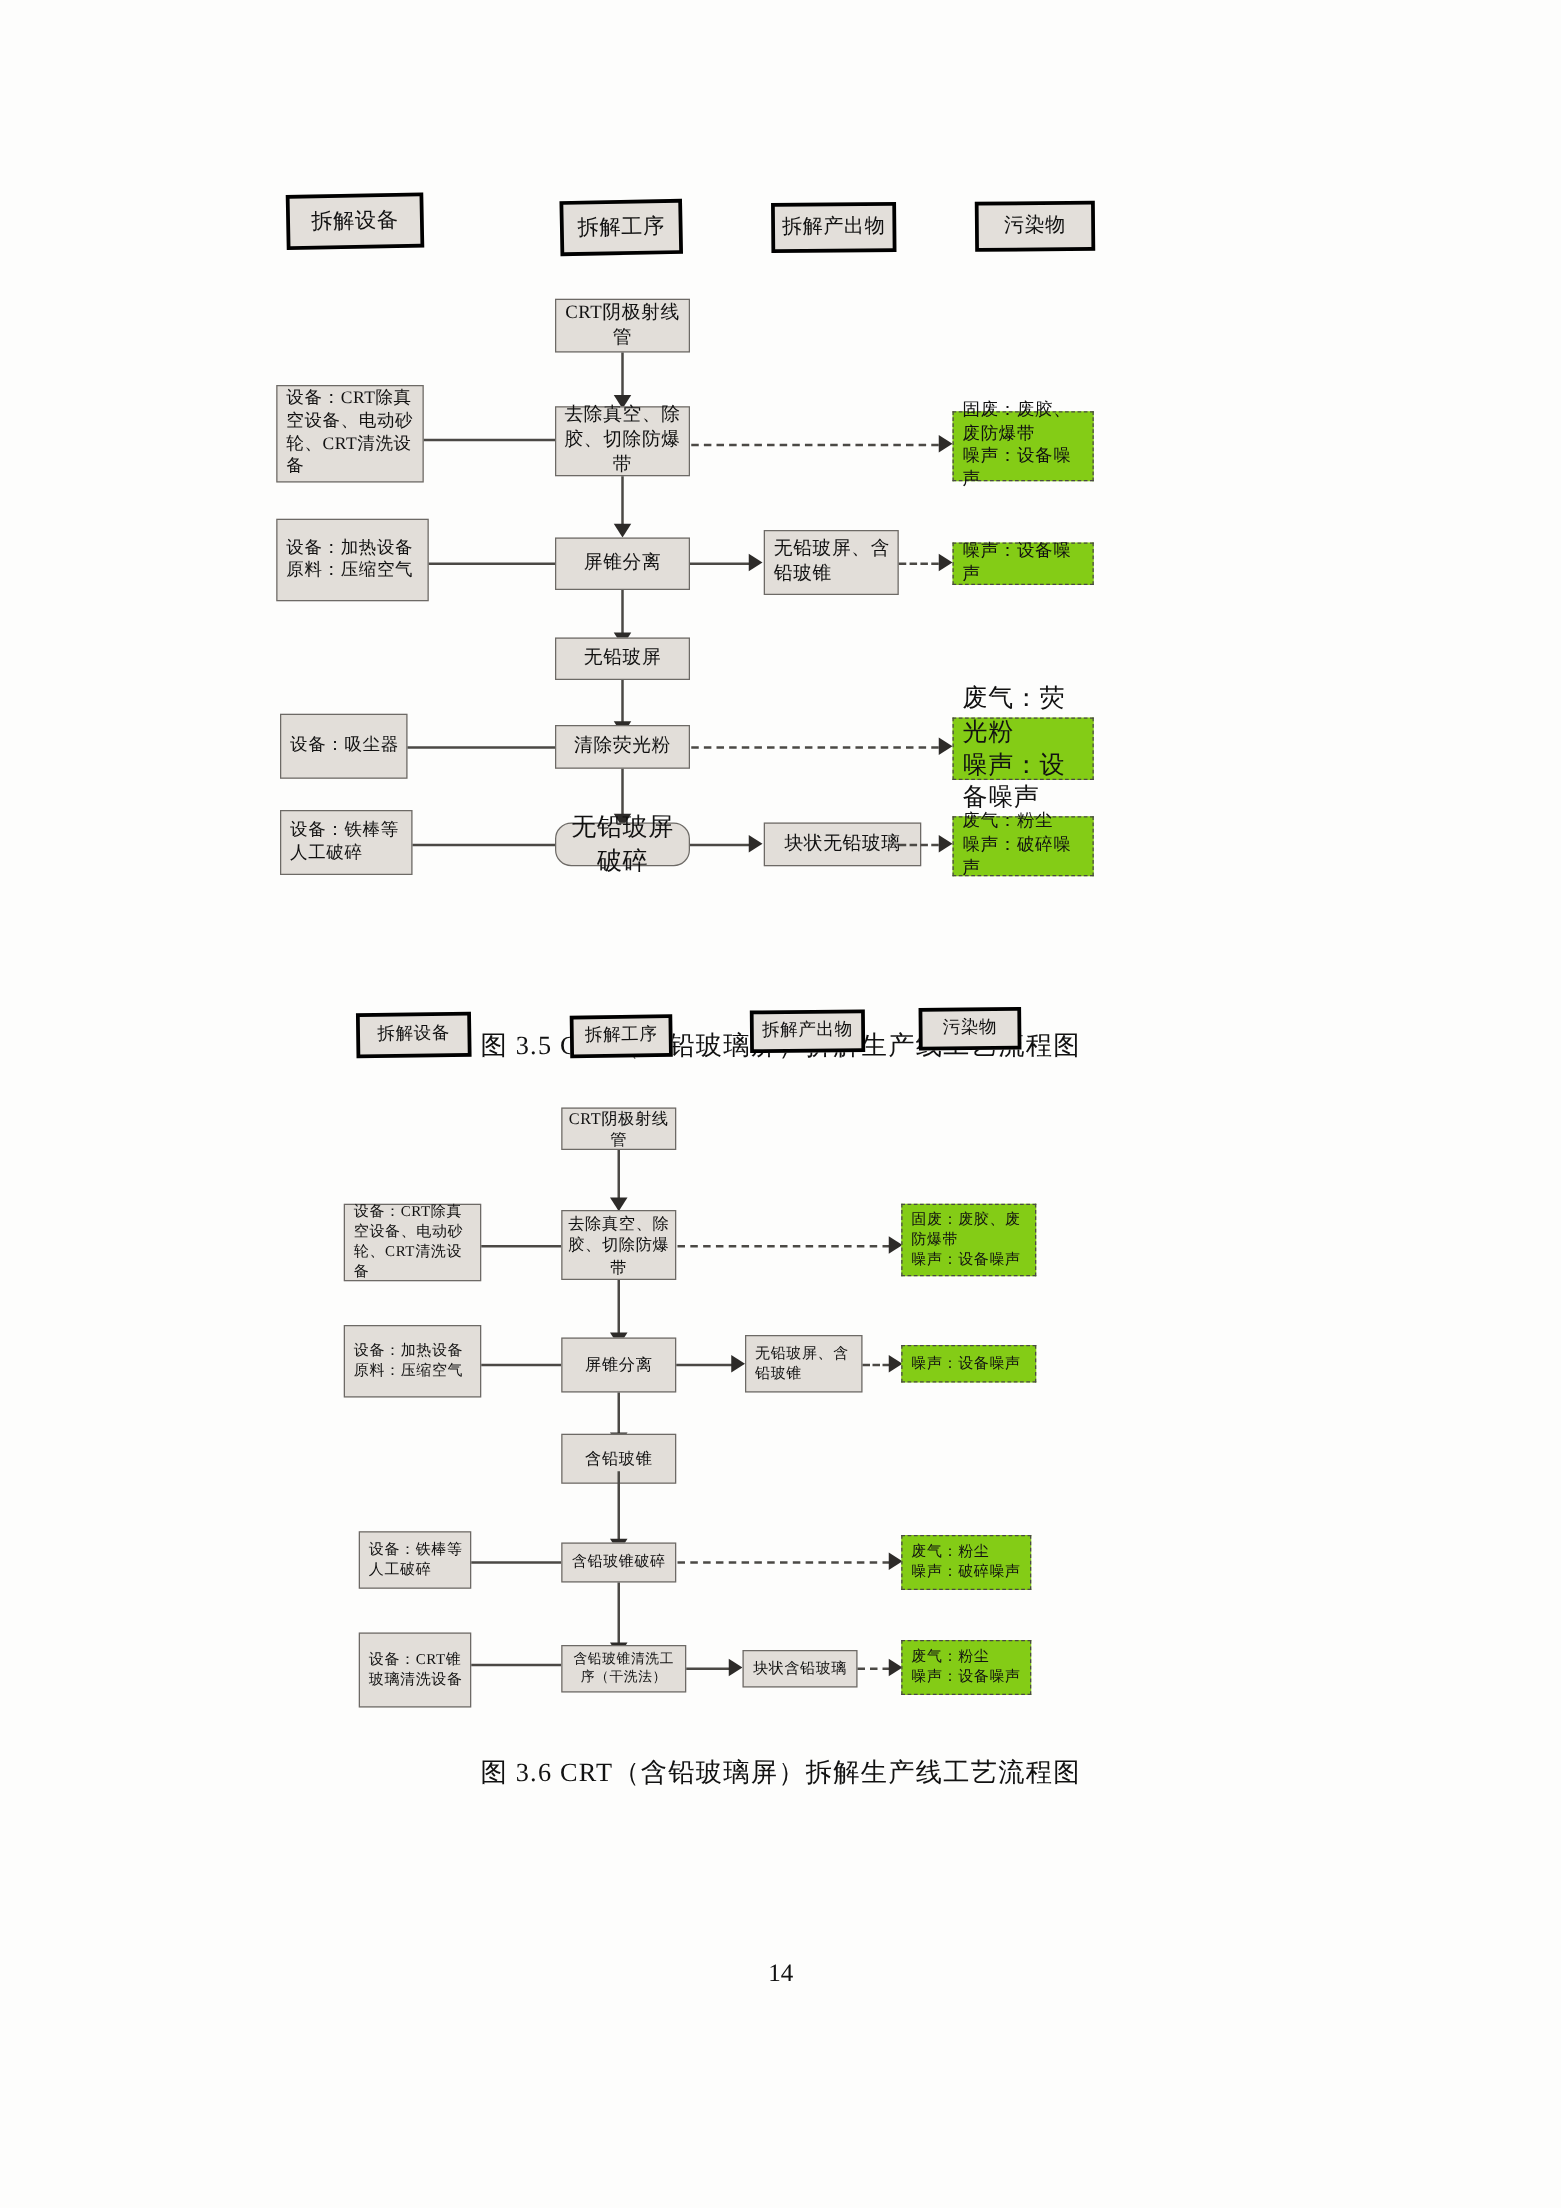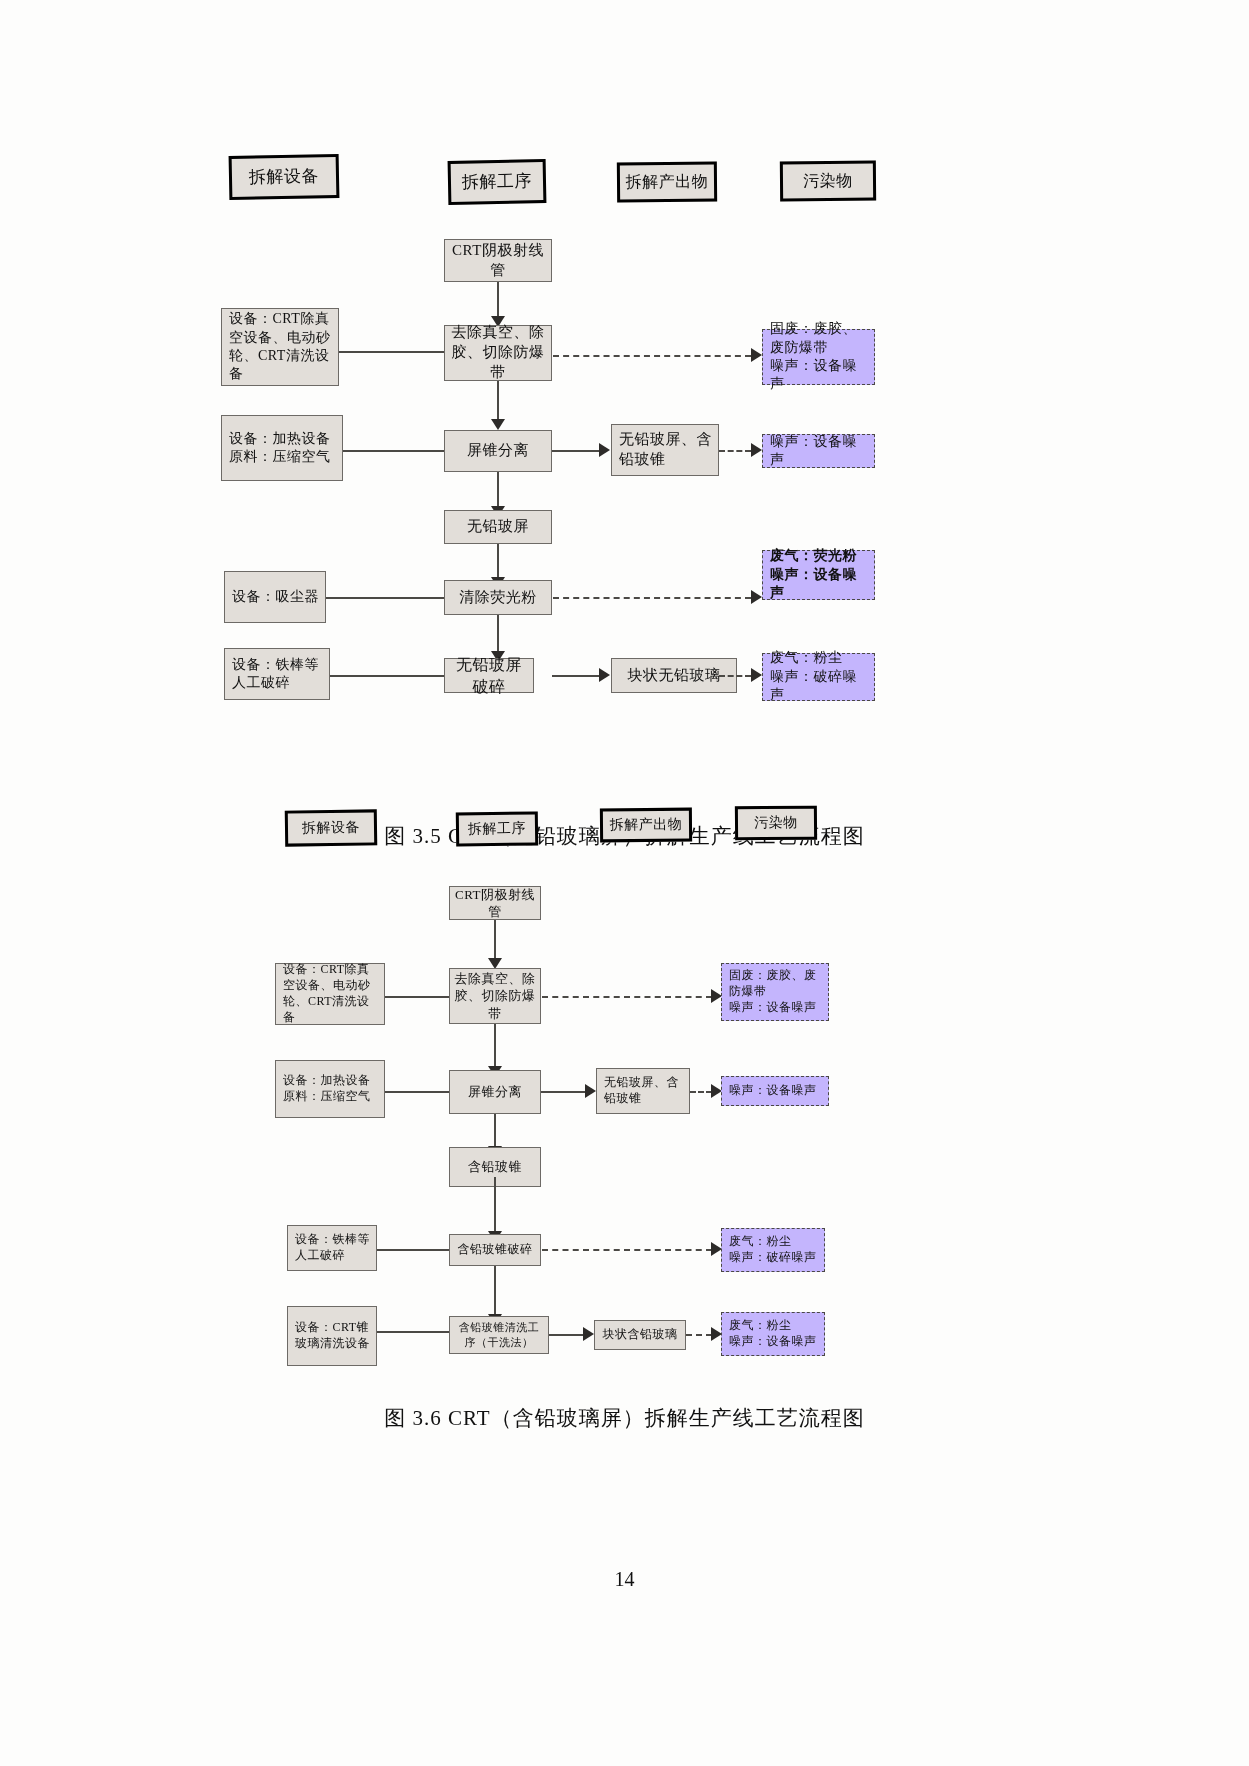--- a/index.html
+++ b/index.html
@@ -38,21 +38,21 @@
     justify-content:flex-start;
     text-align:left;
     padding-left:7px;
   }
   .node.header{
     border:3px solid #000;
     background:#e3dfda;
   }
   .node.dashed{
     border:1.8px dashed #4a4845;
-    background:#c4b5fd;
+    background:#84cc16;
     justify-content:flex-start;
     text-align:left;
     padding-left:7px;
   }
   
   .ln{
     position:absolute;
     background:#4b4945;
   }
   .ln.h{height:1.6px;}
@@ -140,29 +140,29 @@
 
     <div class="node" style="left:444px;top:510px;width:108px;height:34px;font-size:15px;">无铅玻屏</div>
     <div class="ln v" style="left:497px;top:544px;height:37px;"></div>
     <div class="arrow-d" style="left:491px;top:577px;"></div>
 
     <div class="node left-align" style="left:224px;top:571px;width:102px;height:52px;font-size:14px;">设备：吸尘器</div>
     <div class="ln h" style="left:326px;top:597px;width:118px;"></div>
     <div class="node" style="left:444px;top:580px;width:108px;height:35px;font-size:15px;">清除荧光粉</div>
     <div class="dln" style="left:553px;top:597px;width:198px;"></div>
     <div class="arrow-r" style="left:751px;top:590px;"></div>
-    <div class="node dashed" style="left:762px;top:550px;width:113px;height:50px;font-size:14px;white-space:pre-line;font-weight:bold;">废气：荧光粉
+    <div class="node dashed" style="left:762px;top:574px;width:113px;height:50px;font-size:20px;white-space:pre-line;">废气：荧光粉
 噪声：设备噪声</div>
 
     <div class="ln v" style="left:497px;top:615px;height:40px;"></div>
     <div class="arrow-d" style="left:491px;top:651px;"></div>
 
     <div class="node left-align" style="left:224px;top:648px;width:106px;height:52px;font-size:14px;">设备：铁棒等人工破碎</div>
     <div class="ln h" style="left:330px;top:675px;width:114px;"></div>
-    <div class="node" style="left:444px;top:658px;width:90px;height:35px;font-size:16px;">无铅玻屏破碎</div>
+    <div class="node" style="left:444px;top:658px;width:108px;height:35px;font-size:20px;border-radius:13px;">无铅玻屏破碎</div>
     <div class="ln h" style="left:552px;top:675px;width:50px;"></div>
     <div class="arrow-r" style="left:599px;top:668px;"></div>
     <div class="node" style="left:611px;top:658px;width:126px;height:35px;font-size:15px;">块状无铅玻璃</div>
     <div class="dln" style="left:719px;top:675px;width:32px;"></div>
     <div class="arrow-r" style="left:751px;top:668px;"></div>
     <div class="node dashed" style="left:762px;top:653px;width:113px;height:48px;font-size:14px;white-space:pre-line;">废气：粉尘
 噪声：破碎噪声</div>
 
     <div class="caption" style="top:822px;">图 3.5 CRT（无铅玻璃屏）拆解生产线工艺流程图</div>
   </div>

